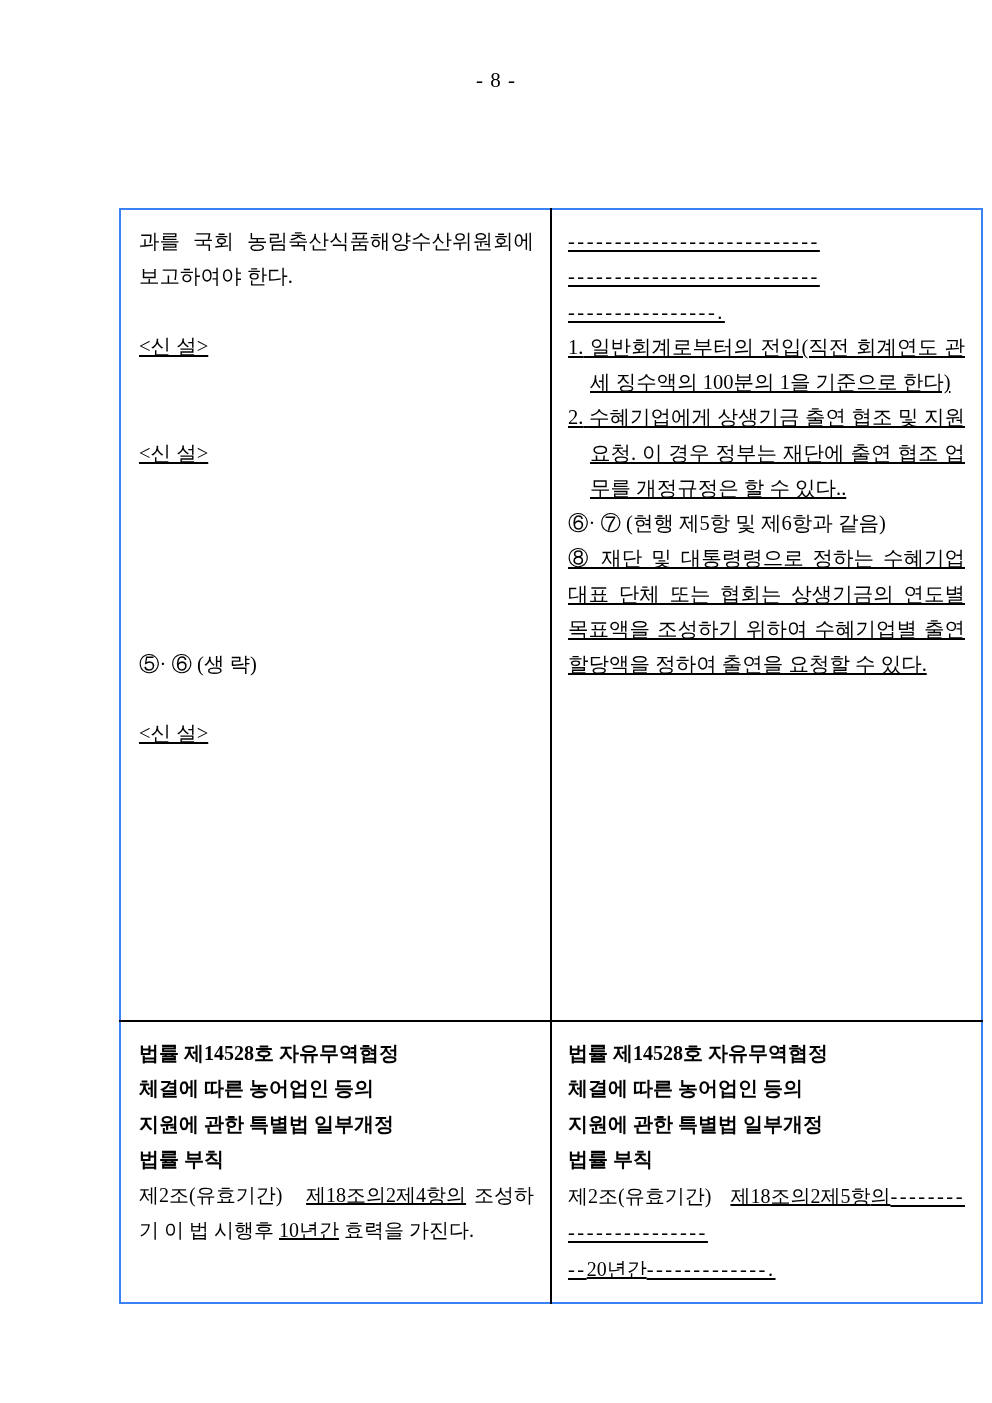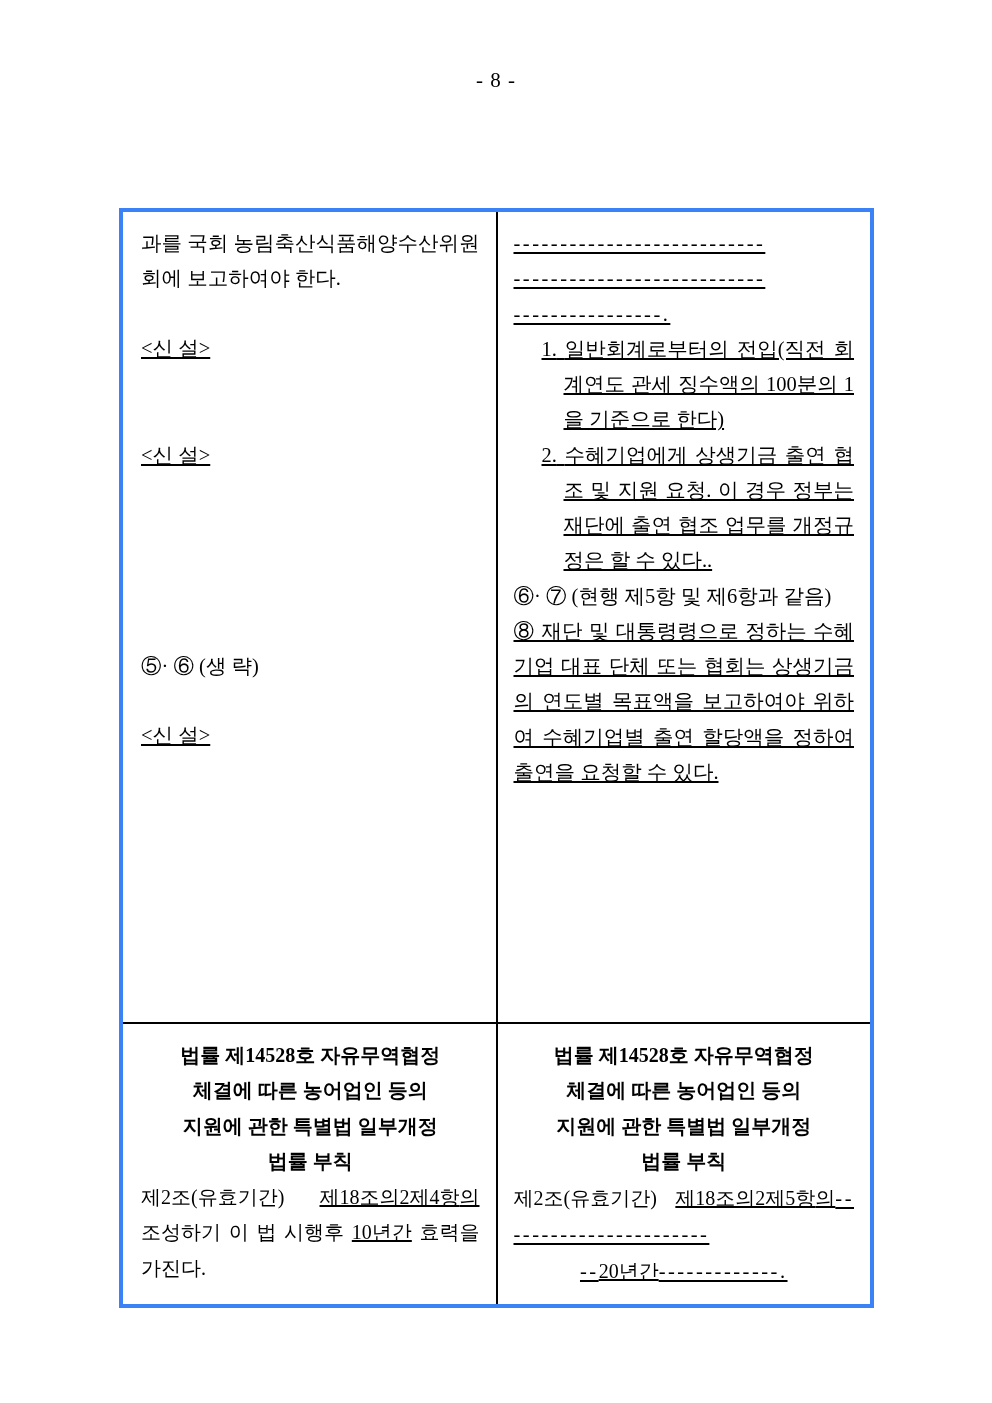--- a/index.html
+++ b/index.html
@@ -29,23 +29,23 @@
     font-family: "Liberation Serif", serif;
   }
   .table-wrap {
     position: absolute;
     left: 119px;
     top: 140px;
     width: 755px;
   }
   table.amend {
     border-collapse: collapse;
-    width: 755px;
+    width: 864px;
     table-layout: fixed;
-    border: 4px solid #3b82f6;
+    border: 2px solid #3b82f6;
   }
   table.amend td {
     border: 1px solid #000;
     vertical-align: top;
     padding: 0;
     width: 50%;
   }
   table.amend td.left-col {
     border-right: 2px solid #000;
   }
@@ -59,33 +59,31 @@
     margin: 0;
     font-size: 20.5px;
     line-height: 1.72;
   }
   .just {
     text-align: justify;
     text-align-last: left;
     text-justify: inter-character;
   }
   .ctr {
-    text-align: center;
   }
   .u {
     text-decoration: underline;
   }
   .gap-sm { height: 20px; }
   .gap-md { height: 34px; }
   .gap-lg { height: 46px; }
   .gap-xl { height: 52px; }
   .hang {
     padding-left: 22px;
     text-indent: -22px;
-    margin-left: 28px;
   }
   .dashline {
     letter-spacing: 2.5px;
     font-family: "Liberation Serif", serif;
     font-size: 20.5px;
   }
   .bold { font-weight: bold; }
   .footer-block p {
     font-size: 20px;
     line-height: 1.78;
@@ -132,21 +130,21 @@
             </div>
           </td>
           <td>
             <div class="cell-inner right">
               <p class="dashline u">---------------------------</p>
               <p class="dashline u">---------------------------</p>
               <p class="dashline u">----------------.</p>
               <p class="just hang u"><span>1.</span> <span>일반회계로부터의 전입(직전 회계연도 관세 징수액의 100분의 1을 기준으로 한다)</span></p>
               <p class="just hang u"><span>2.</span> <span>수혜기업에게 상생기금 출연 협조 및 지원 요청. 이 경우 정부는 재단에 출연 협조 업무를 개정규정은 할 수 있다..</span></p>
               <p class="just">⑥· ⑦ (현행 제5항 및 제6항과 같음)</p>
-              <p class="just u">⑧ 재단 및 대통령령으로 정하는 수혜기업 대표 단체 또는 협회는 상생기금의 연도별 목표액을 보고하여야 위하여 수혜기업별 출연 할당액을 정하여 출연을 요청할 수 있다.</p>
+              <p class="just u">⑧ 재단 및 대통령령으로 정하는 수혜기업 대표 단체 또는 협회는 상생기금의 연도별 목표액을 조성하기 위하여 수혜기업별 출연 할당액을 정하여 출연을 요청할 수 있다.</p>
             </div>
           </td>
         </tr>
         <tr class="section-div">
           <td class="left-col footer-block">
             <div class="cell-inner">
               <p class="ctr bold">법률 제14528호 자유무역협정</p>
               <p class="ctr bold">체결에 따른 농어업인 등의</p>
               <p class="ctr bold">지원에 관한 특별법 일부개정</p>
               <p class="ctr bold">법률 부칙</p>

